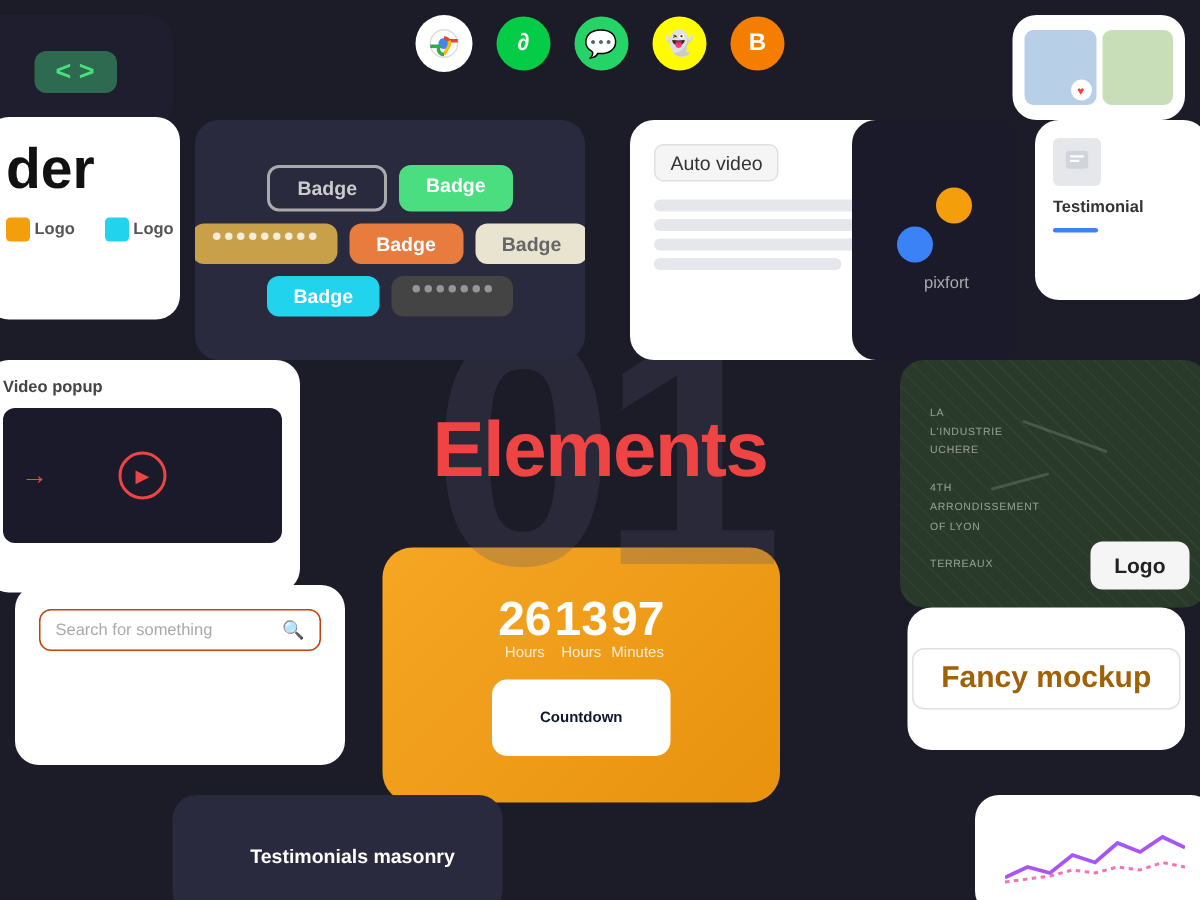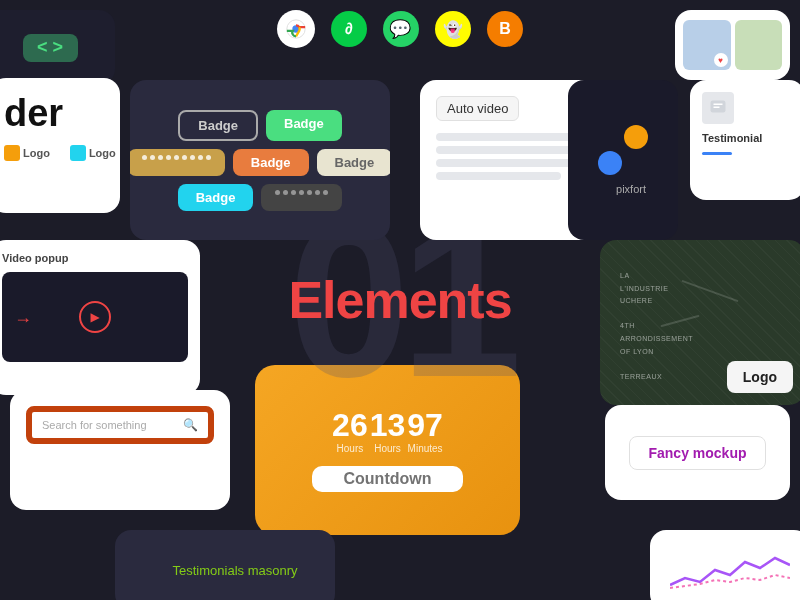--- a/index.html
+++ b/index.html
@@ -310,21 +310,21 @@
       background: #fff;
       padding: 16px;
       display: flex;
       flex-direction: column;
       gap: 10px;
     }
     .search-label { font-size: 13px; font-weight: 600; color: #222; }
     .search-input-wrap {
       display: flex;
       align-items: center;
-      border: 6px solid #c2410c;
+      border: 1px solid #c2410c;
       border-radius: 8px;
       padding: 6px 10px;
       gap: 6px;
     }
     .search-input-text { font-size: 11px; color: #aaa; flex: 1; }
     .search-icon-sm { color: #aaa; font-size: 12px; }
 
     
     .card-countdown {
       bottom: 65px;
@@ -357,62 +357,62 @@
       line-height: 1;
     }
     .countdown-unit-label {
       font-size: 10px;
       color: rgba(255,255,255,0.8);
       margin-top: 2px;
     }
     .countdown-btn {
       background: #fff;
       border-radius: 10px;
-      padding: 4px 32px;
-      font-size: 16px;
+      padding: 20px 32px;
+      font-size: 10px;
       font-weight: 800;
-      color: #737373;
+      color: #0f172a;
       cursor: pointer;
     }
 
     
     .card-fancy-mockup {
       bottom: 100px;
       right: 10px;
       width: 185px;
       height: 95px;
       background: #fff;
       display: flex;
       align-items: center;
       justify-content: center;
     }
     .fancy-mockup-label {
-      font-size: 14px;
+      font-size: 20px;
       font-weight: 600;
-      color: #a21caf;
+      color: #a16207;
       border: 1.5px solid #e0e0e0;
       border-radius: 8px;
       padding: 8px 18px;
     }
 
     
     .card-test-masonry {
       bottom: -10px;
       left: 115px;
       width: 220px;
       height: 80px;
       background: #2a2a3e;
       display: flex;
       align-items: center;
       justify-content: center;
     }
     .test-masonry-label {
       font-size: 13px;
-      color: #84cc16;
-      font-weight: 400;
+      color: #ffffff;
+      font-weight: 700;
       margin-left: 20px;
     }
 
     
     .card-graph {
       bottom: -10px;
       right: -10px;
       width: 160px;
       height: 80px;
       background: #fff;

